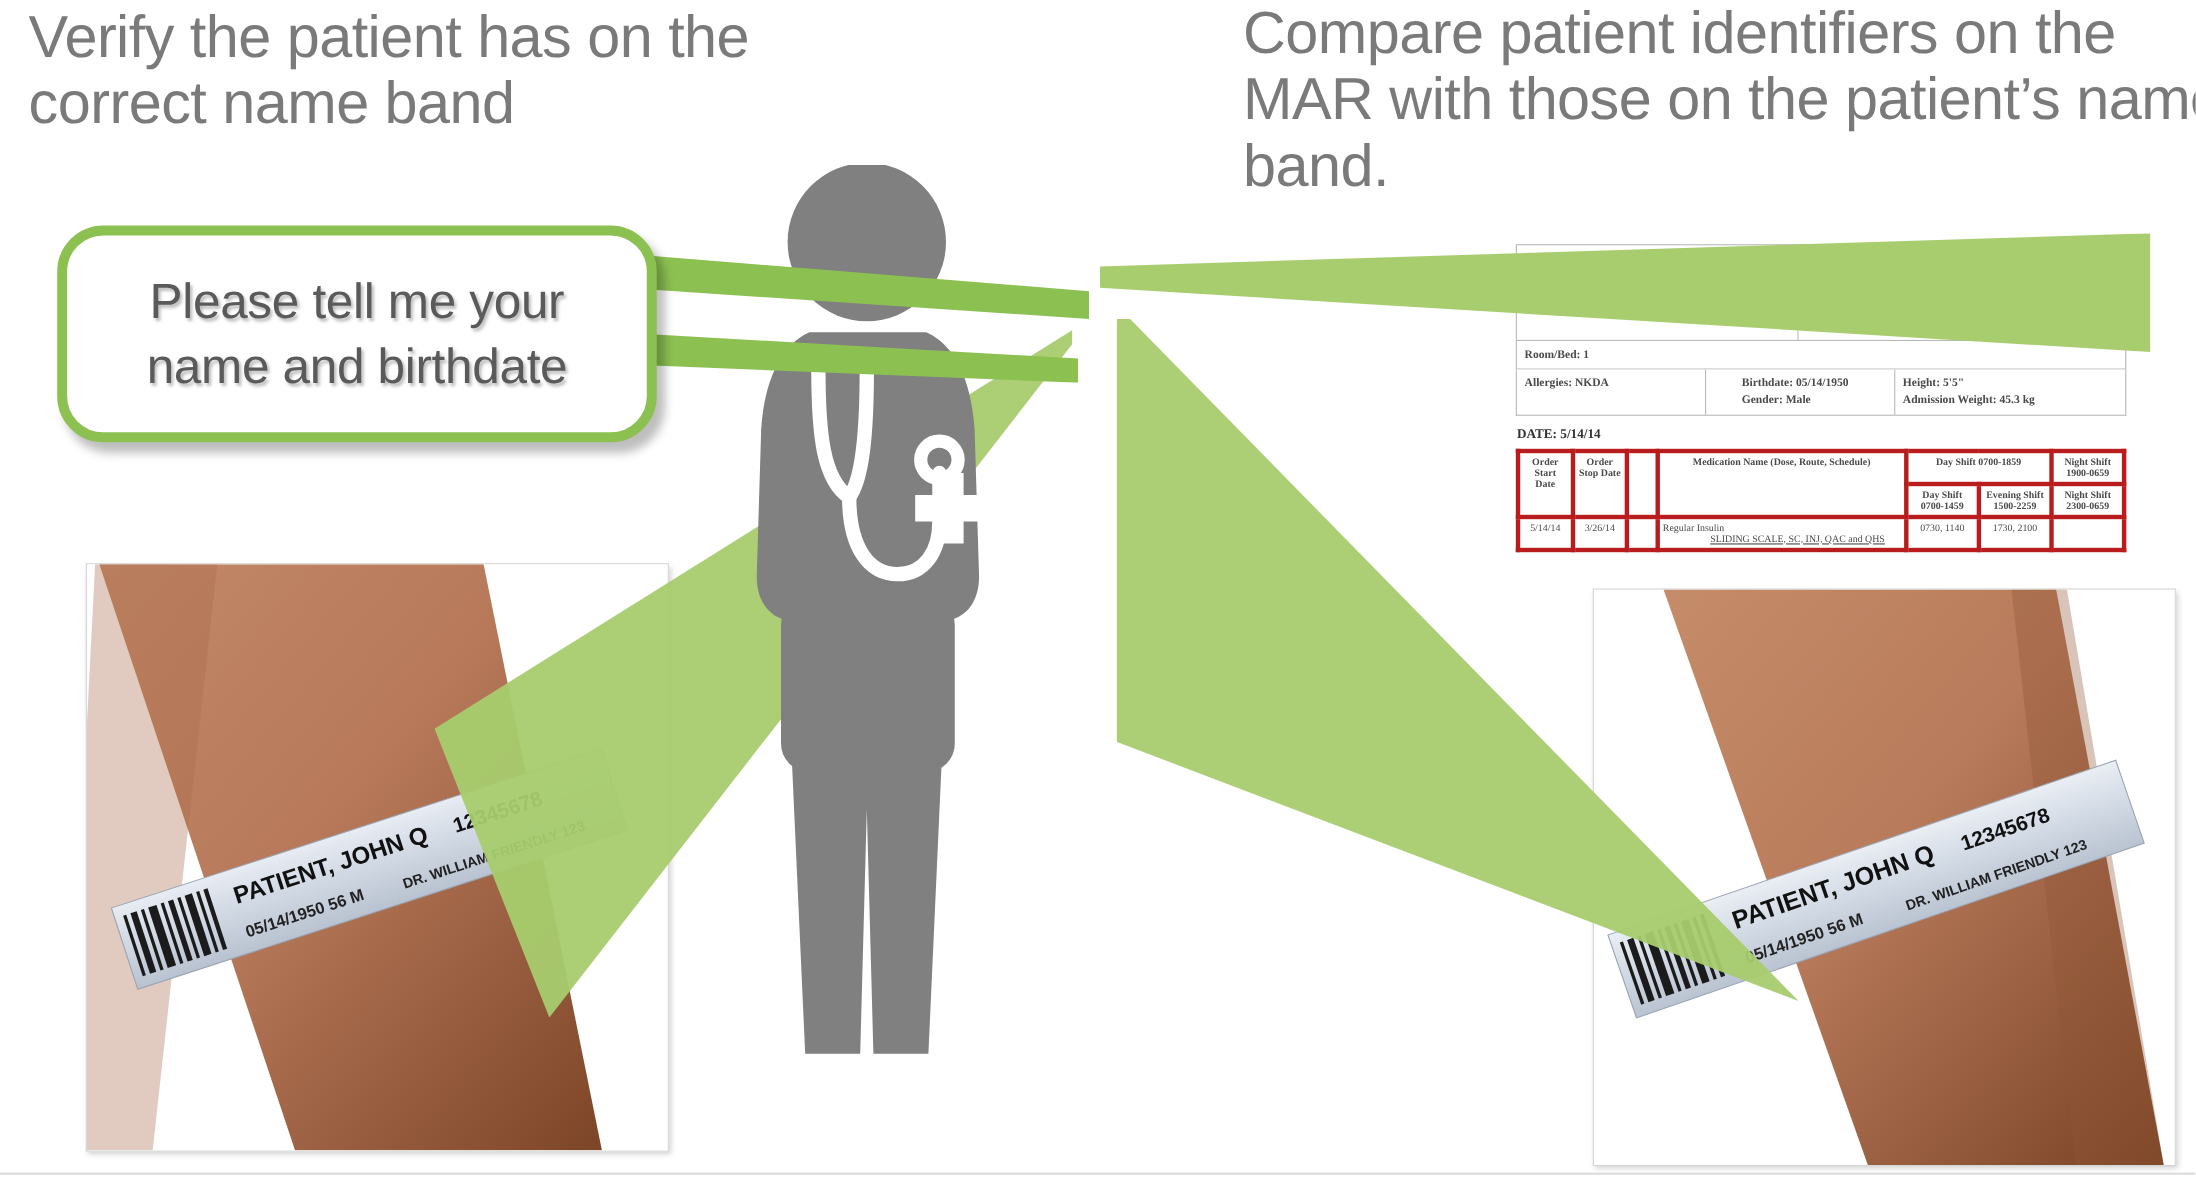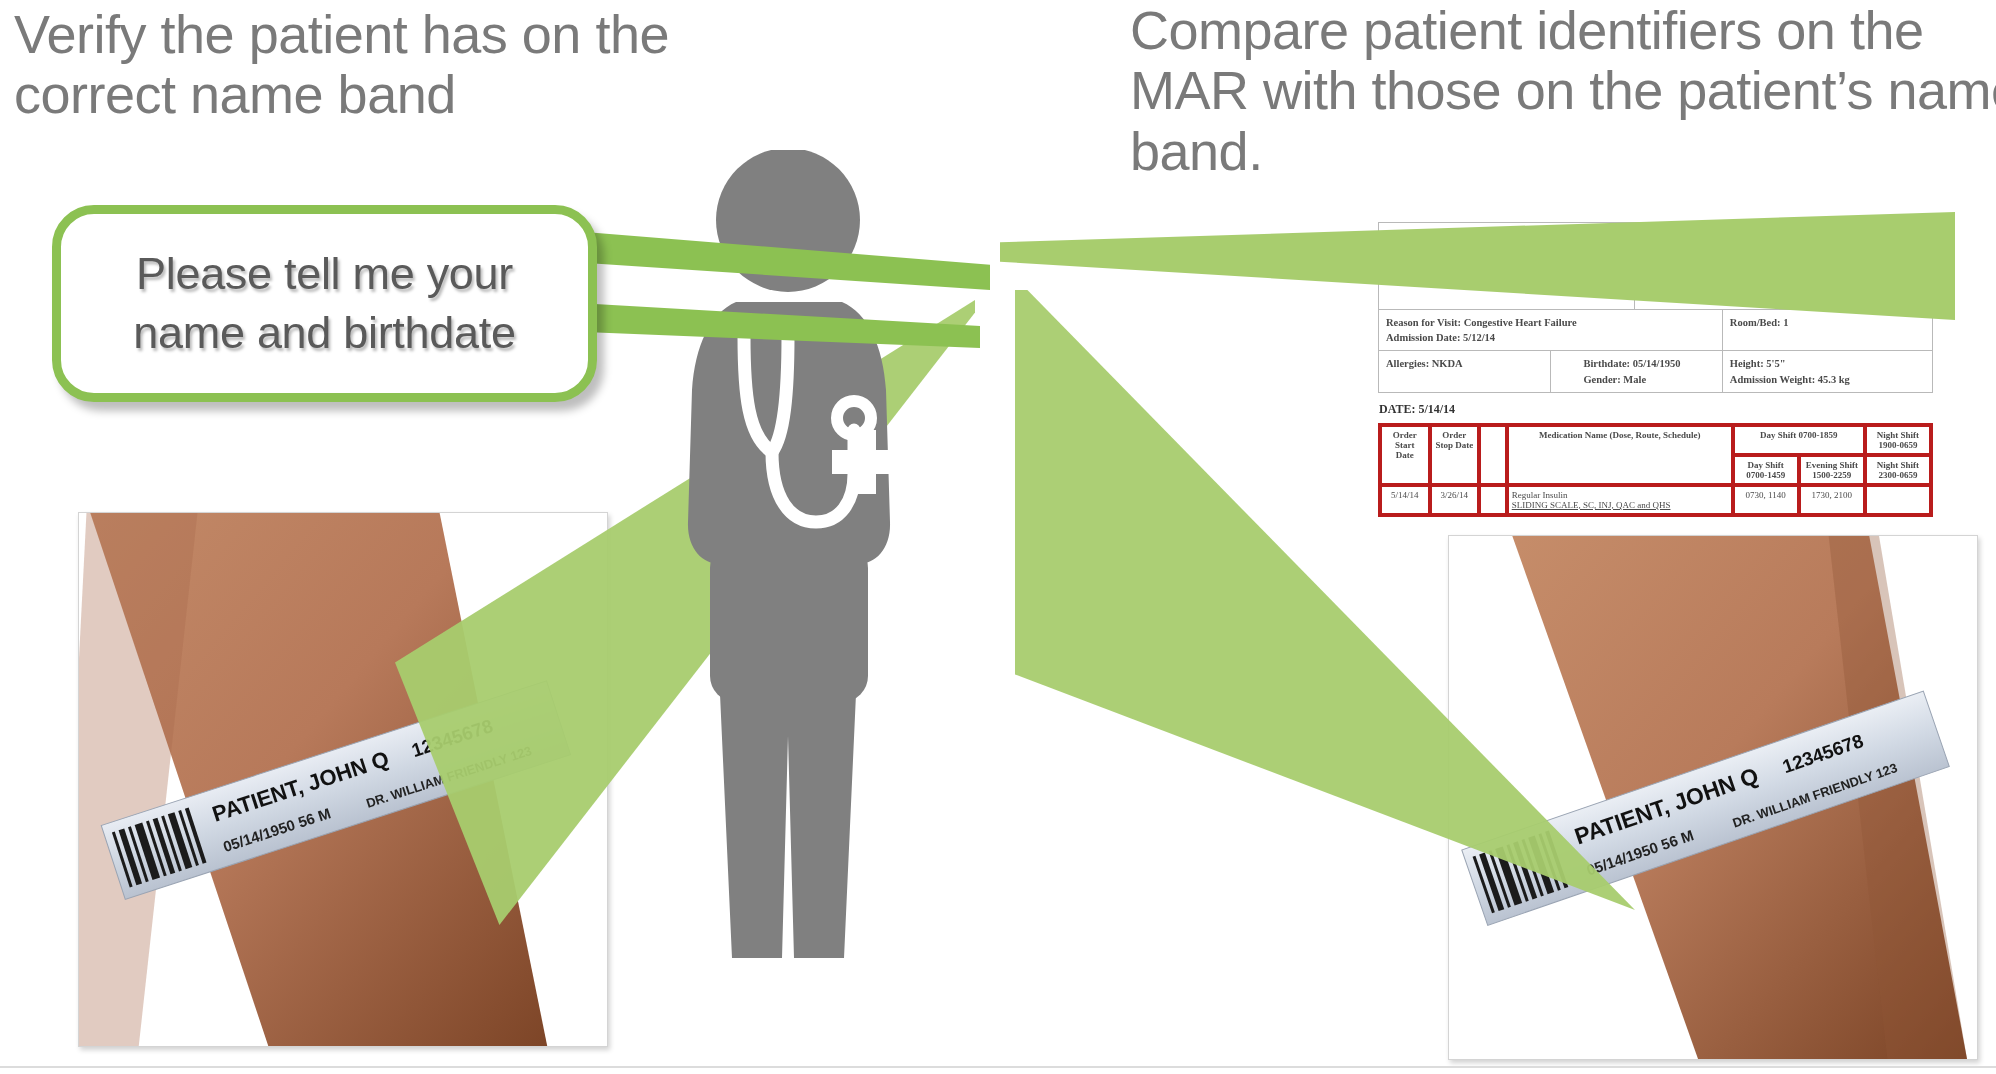--- a/index.html
+++ b/index.html
@@ -15,21 +15,21 @@
 
   
   .heading {
     position:absolute;
     color:#7a7a7a;
     font-weight:300;
     letter-spacing:-0.5px;
     line-height:1.12;
     font-family:"Liberation Sans", sans-serif;
   }
-  #heading-left  { left:14px;  top:4px;   width:820px; font-size:54px; }
+  #heading-left  { left:26px;  top:4px;   width:820px; font-size:54px; }
   #heading-right { left:1130px;top:0px;   width:900px; font-size:54px; }
 
   
   #speech-bubble {
     position:absolute; left:52px; top:205px; width:545px; height:197px;
     border:9px solid #8cc152; border-radius:42px;
     background:#ffffff;
     box-shadow: 7px 9px 9px rgba(0,0,0,0.26);
     display:flex; align-items:center; justify-content:center;
     z-index:6;
@@ -110,21 +110,21 @@
   .mar-cell + .mar-cell { border-left:1px solid #b9b9b9; }
   #mar-date { font-size:12px; font-weight:bold; color:#333; margin:9px 0 6px 1px; }
 
   table#med-table { width:100%; border-collapse:collapse; background:#fff; table-layout:fixed; }
   table#med-table th, table#med-table td {
     border:4px solid #b91c1c; font-size:9px; color:#4a4a4a;
     padding:3px 3px; text-align:center; vertical-align:top; font-weight:bold;
   }
   table#med-table td.med-name { text-align:left; font-weight:normal; }
   table#med-table td.times { font-weight:normal; font-size:9px; }
-  .med-sub { text-decoration:underline; }
+  .med-sub { text-decoration:underline;margin-left:43px; }
 
   
   #footer-divider { position:absolute; left:0; bottom:6px; width:100%; height:2px; background:#dcdcdc; z-index:9; }
 </style>
 </head>
 <body>
 
 <div class="slide">
 
   <div class="heading" id="heading-left">Verify the patient has on the correct name band</div>
@@ -265,24 +265,20 @@
 
     <div class="mar-box" id="mar-header-box">
       <div id="mar-header-divider"></div>
       <div id="mar-patient-name">
         <div>Patient, John Q</div>
         <div>MRN 123456790</div>
       </div>
     </div>
 
     <div class="mar-row">
-      <div class="mar-cell" style="flex:0 0 62%;">
-        <div>Reason for Visit: Congestive Heart Failure</div>
-        <div>Admission Date: 5/12/14</div>
-      </div>
       <div class="mar-cell" style="flex:1;">
         <div>Room/Bed: 1</div>
       </div>
     </div>
 
     <div class="mar-row">
       <div class="mar-cell" style="flex:0 0 31%;">
         <div>Allergies: NKDA</div>
       </div>
       <div class="mar-cell" style="flex:0 0 31%;padding-left:32px;">

